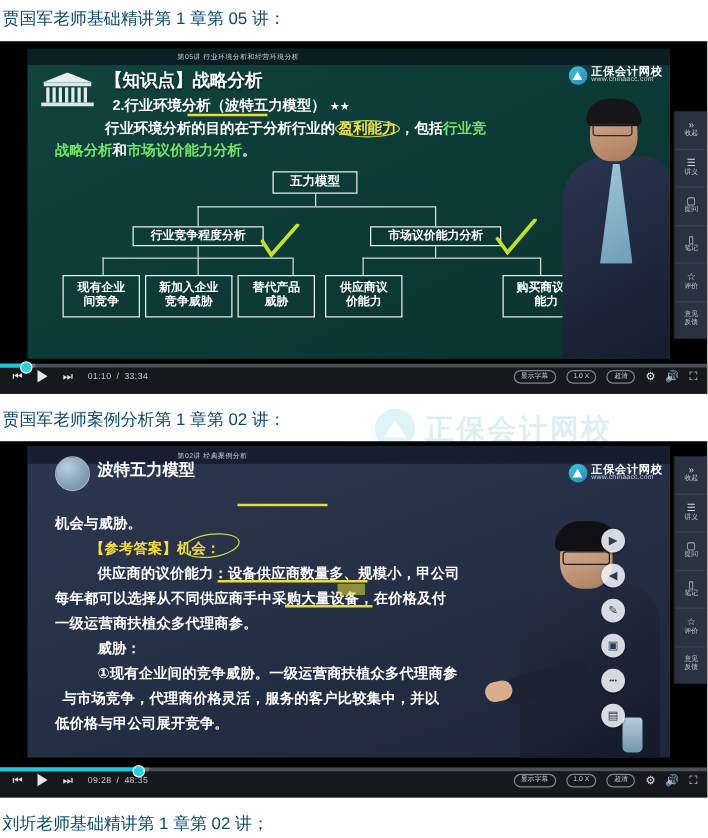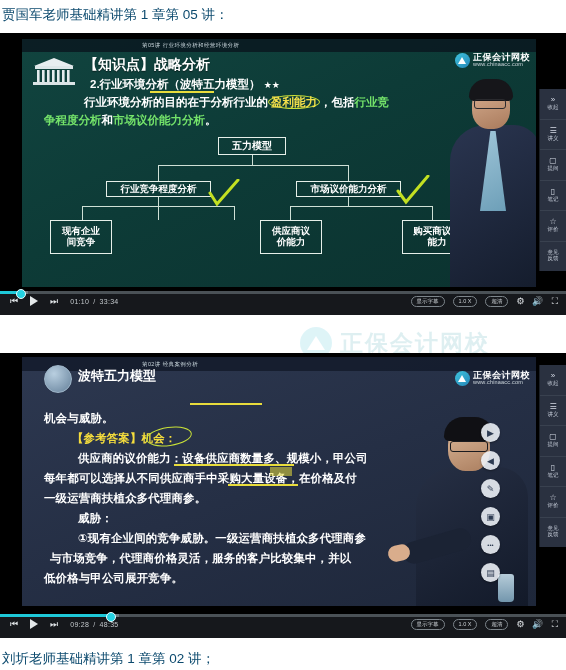--- a/index.html
+++ b/index.html
@@ -314,21 +314,21 @@
         <div class="s1-l2">
           <span>2.行业环境分析（波特五力模型）</span>
           <span class="s1-stars">★★</span>
         </div>
 
         <div class="s1-l3">
           <span>行业环境分析的目的在于分析行业的</span><span class="hl-ylw" style="border:1.4px solid #c8e038;border-radius:50%;padding:0 2px;">盈利能力</span><span>，包括</span><span class="hl-green">行业竞</span>
         </div>
 
         <div class="s1-l4">
-          <span class="hl-green">争程度分析</span><span>和</span><span class="hl-green">市场议价能力分析</span><span>。</span>
+          <span class="hl-green">战略分析</span><span>和</span><span class="hl-green">市场议价能力分析</span><span>。</span>
         </div>
 
         <div style="position:absolute;left:128px;top:52px;width:64px;height:1.5px;background:#e8dc3c;"></div>
 
         <div class="dbox" style="left:196px; top:98px; width:68px; height:18px; font-size:10px;">五力模型</div>
 
         <div class="dline" style="left:230px; top:116px; width:1px; height:10px;"></div>
         <div class="dline" style="left:136px; top:126px; width:190px; height:1px;"></div>
         <div class="dline" style="left:136px; top:126px; width:1px; height:16px;"></div>
         <div class="dline" style="left:326px; top:126px; width:1px; height:16px;"></div>
@@ -342,20 +342,24 @@
         <div class="dline" style="left:136px; top:167px; width:1px; height:14px;"></div>
         <div class="dline" style="left:212px; top:167px; width:1px; height:14px;"></div>
 
         <div class="dline" style="left:326px; top:158px; width:1px; height:9px;"></div>
         <div class="dline" style="left:268px; top:167px; width:142px; height:1px;"></div>
         <div class="dline" style="left:268px; top:167px; width:1px; height:14px;"></div>
         <div class="dline" style="left:410px; top:167px; width:1px; height:14px;"></div>
 
         <div class="dbox" style="left:28px; top:181px; width:62px; height:34px; white-space:pre-line;">现有企业
 间竞争</div>
+        <div class="dbox" style="left:94px; top:181px; width:70px; height:34px; white-space:pre-line;">新加入企业
+竞争威胁</div>
+        <div class="dbox" style="left:168px; top:181px; width:62px; height:34px; white-space:pre-line;">替代产品
+威胁</div>
         <div class="dbox" style="left:238px; top:181px; width:62px; height:34px; white-space:pre-line;">供应商议
 价能力</div>
         <div class="dbox" style="left:380px; top:181px; width:70px; height:34px; white-space:pre-line;">购买商议价
 能力</div>
 
         <svg class="tick" style="left:186px;top:140px;width:32px;height:28px;" viewBox="0 0 32 28">
           <path d="M2 14 L9 25 L30 1" stroke="#c3e022" stroke-width="3" fill="none" stroke-linecap="round"></path>
         </svg>
         <svg class="tick" style="left:374px;top:136px;width:34px;height:30px;" viewBox="0 0 34 30">
           <path d="M2 16 L10 27 L32 1" stroke="#c3e022" stroke-width="3" fill="none" stroke-linecap="round"></path>
@@ -416,20 +420,21 @@
           <span class="pill">1.0 X</span>
           <span class="pill">超清</span>
           <span class="ic">⚙</span>
           <span class="ic">🔊</span>
           <span class="ic">⛶</span>
         </div>
       </div>
     </div>
   </div>
 
+  <div class="caption" id="cap2">贾国军老师案例分析第 1 章第 02 讲：</div>
 
   <div class="video" id="video2">
     <div class="stage">
 
       <div class="slide" id="slide2">
 
         <div class="slide-topbar">
           <div class="ttl">第02讲  经典案例分析</div>
         </div>
 

